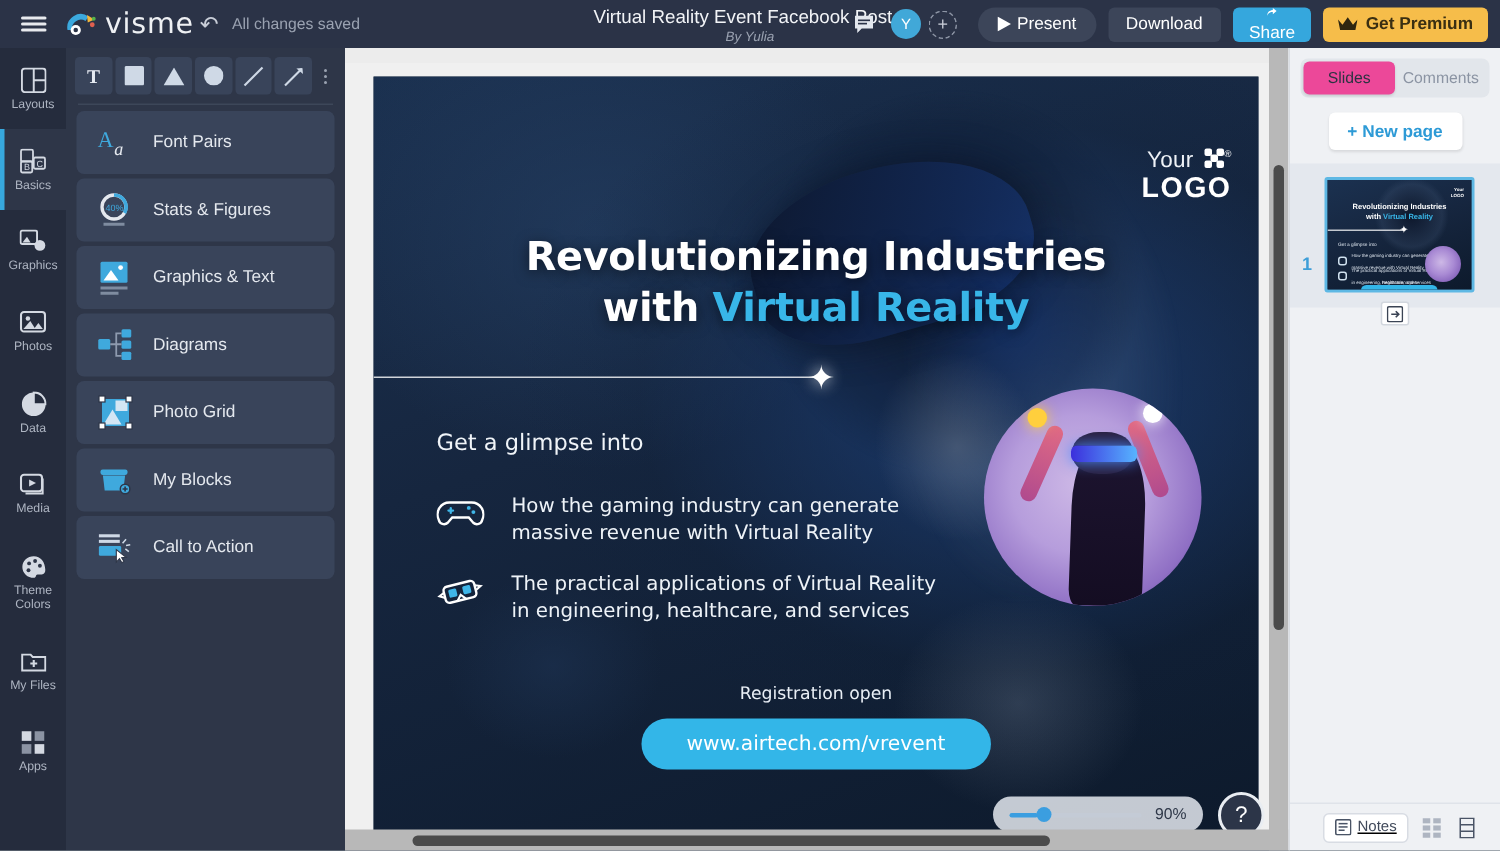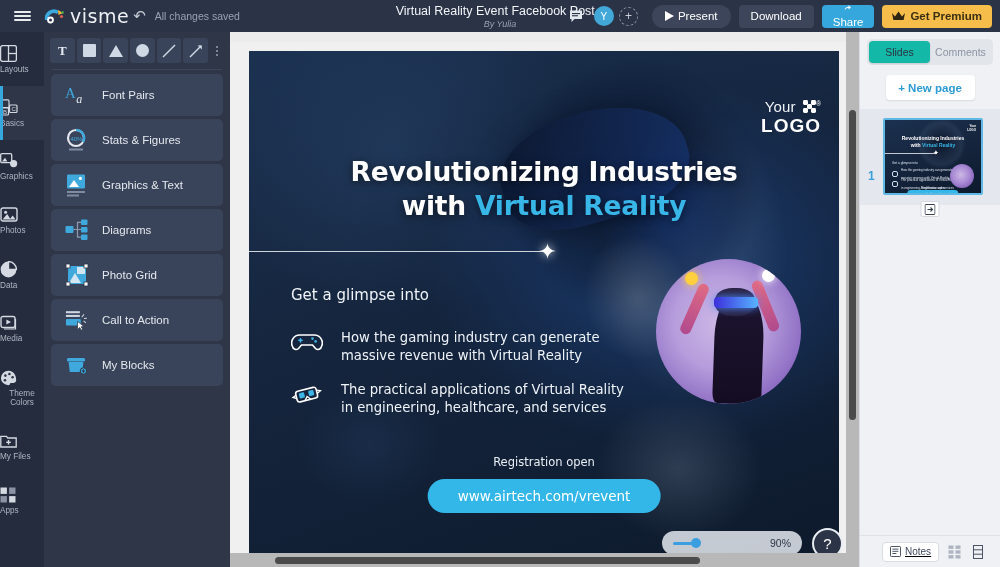--- a/index.html
+++ b/index.html
@@ -69,21 +69,21 @@
     background:#f6bd4a; color:#3a2f12; font-size:11.5px; font-weight:bold; border-radius:4px; height:23px;
     padding:0 10px; display:flex; align-items:center; gap:5px; cursor:pointer;
   }
 
   
   #rail {
     position:absolute; top:32px; left:0; width:44px; height:535px;
     background:#252c3d;
   }
   .rail-item {
-    height:54px; display:flex; flex-direction:column; align-items:flex-start; justify-content:center;
+    height:54px; display:flex; flex-direction:column; align-items:center; justify-content:center;
     gap:3px; cursor:pointer; position:relative;
   }
   .rail-item.active { background:#2e3648; }
   .rail-item.active::before {
     content:""; position:absolute; left:0; top:0; bottom:0; width:3px; background:#37a8dd;
   }
   .rail-label { color:#aeb5c2; font-size:8.2px; text-align:center; line-height:9px; }
   .rail-ic { color:#d4d9e2; }
 
   
@@ -276,21 +276,21 @@
     background:#eff1f4; border-left:1px solid #d9dde3;
   }
   #rtabs {
     margin:7px 7px 0 7px; height:26px; background:#e2e6eb; border-radius:5px;
     display:flex; padding:2px;
   }
   .rtab {
     flex:1; display:flex; align-items:center; justify-content:center;
     font-size:10.5px; color:#8b94a3; border-radius:4px; cursor:pointer;
   }
-  .rtab.active { background:#14b8a6; color:#2c3342; box-shadow:0 1px 2px rgba(0,0,0,0.12);}
+  .rtab.active { background:#ec4899; color:#2c3342; box-shadow:0 1px 2px rgba(0,0,0,0.12);}
   #newpage {
     margin:10px auto 0 auto; width:89px; height:25px; background:#fff;
     border-radius:4px; display:flex; align-items:center; justify-content:center;
     color:#2d9ad6; font-size:11.5px; font-weight:bold; cursor:pointer;
     box-shadow:0 1px 2px rgba(0,0,0,0.10);
   }
   #slide-strip { margin-top:9px; background:#e4e8ee; padding:9px 0 0 0; height:96px; position:relative;}
   #thumb-wrap {
     margin-left:23px; width:100px; height:77px; background:#13243c;
     border:2px solid #5eb8e4; border-radius:2px; position:relative; overflow:hidden; cursor:pointer;
@@ -614,42 +614,42 @@
         <rect x="19" y="1" width="4" height="4" fill="none" stroke="#2e3648" stroke-width="0.8"></rect>
         <rect x="1" y="19" width="4" height="4" fill="none" stroke="#2e3648" stroke-width="0.8"></rect>
         <rect x="19" y="19" width="4" height="4" fill="none" stroke="#2e3648" stroke-width="0.8"></rect>
       </svg>
     </span>
     <span class="block-label">Photo Grid</span>
   </div>
 
   <div class="block-item">
     <span class="bic">
+      <svg width="26" height="22" viewBox="0 0 26 22">
+        <rect x="2" y="4" width="18" height="3.6" rx="1.4" fill="#3fa9dd"></rect>
+        <path d="M3.6 8 H18.4 L17.2 18 H4.8 Z" fill="#3fa9dd"></path>
+        <circle cx="18.4" cy="17" r="3.2" fill="#3fa9dd" stroke="#2e3648" stroke-width="1"></circle>
+        <line x1="18.4" y1="15.3" x2="18.4" y2="18.7" stroke="#2e3648" stroke-width="1.1"></line>
+        <line x1="16.7" y1="17" x2="20.1" y2="17" stroke="#2e3648" stroke-width="1.1"></line>
+      </svg>
+    </span>
+    <span class="block-label">My Blocks</span>
+  </div>
+
+  <div class="block-item">
+    <span class="bic">
       <svg width="28" height="24" viewBox="0 0 28 24">
         <rect x="1" y="2.5" width="15" height="2.2" fill="#cfd9e6"></rect>
         <rect x="1" y="6.5" width="15" height="2.2" fill="#cfd9e6"></rect>
         <rect x="1" y="11" width="16" height="7" rx="1" fill="#3fa9dd"></rect>
         <path d="M18 9 L20.5 6 M20.5 10.5 L23.5 10 M20 13 L22.5 15" stroke="#cfd9e6" stroke-width="1.1"></path>
         <path d="M13.5 13.5 L13.5 22.5 L15.8 20 L17.5 23 L19 22 L17.4 19.3 L20.5 19 Z" fill="#fff" stroke="#2e3648" stroke-width="0.8"></path>
       </svg>
     </span>
     <span class="block-label">Call to Action</span>
-  </div>
-
-  <div class="block-item">
-    <span class="bic">
-      <svg width="26" height="22" viewBox="0 0 26 22">
-        <rect x="2" y="4" width="18" height="3.6" rx="1.4" fill="#3fa9dd"></rect>
-        <path d="M3.6 8 H18.4 L17.2 18 H4.8 Z" fill="#3fa9dd"></path>
-        <circle cx="18.4" cy="17" r="3.2" fill="#3fa9dd" stroke="#2e3648" stroke-width="1"></circle>
-        <line x1="18.4" y1="15.3" x2="18.4" y2="18.7" stroke="#2e3648" stroke-width="1.1"></line>
-        <line x1="16.7" y1="17" x2="20.1" y2="17" stroke="#2e3648" stroke-width="1.1"></line>
-      </svg>
-    </span>
-    <span class="block-label">My Blocks</span>
   </div>
 </div>
 
 <div id="canvas-area">
   <div id="ruler-top"></div>
 
   <div id="slide">
     <div class="slide-bg"></div>
     <div class="head-shape"></div>
     <div class="head-shape2"></div>

